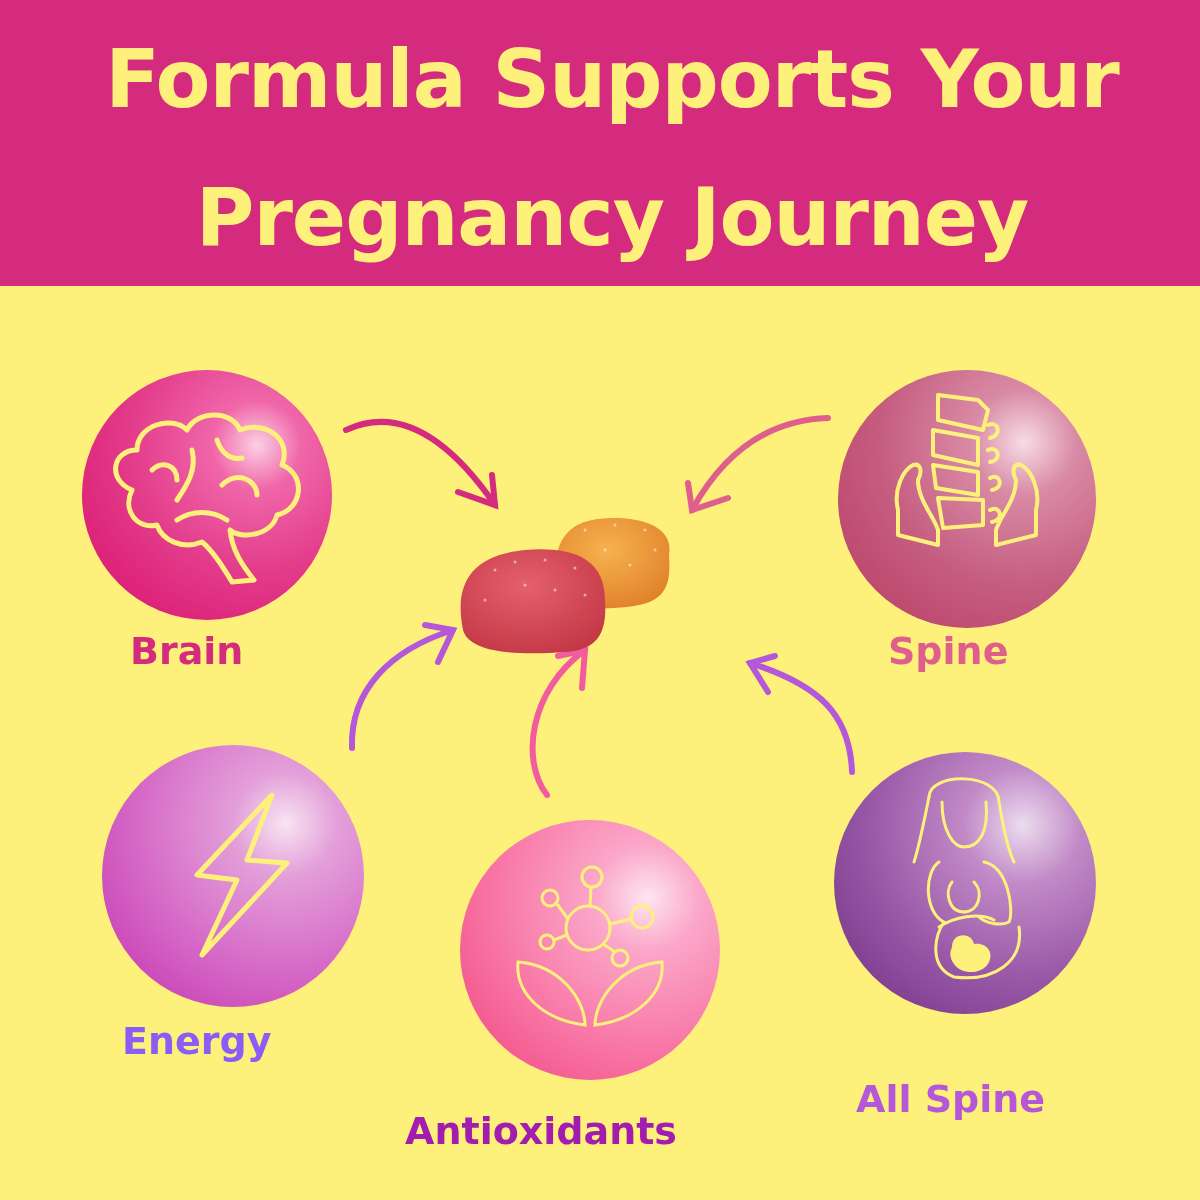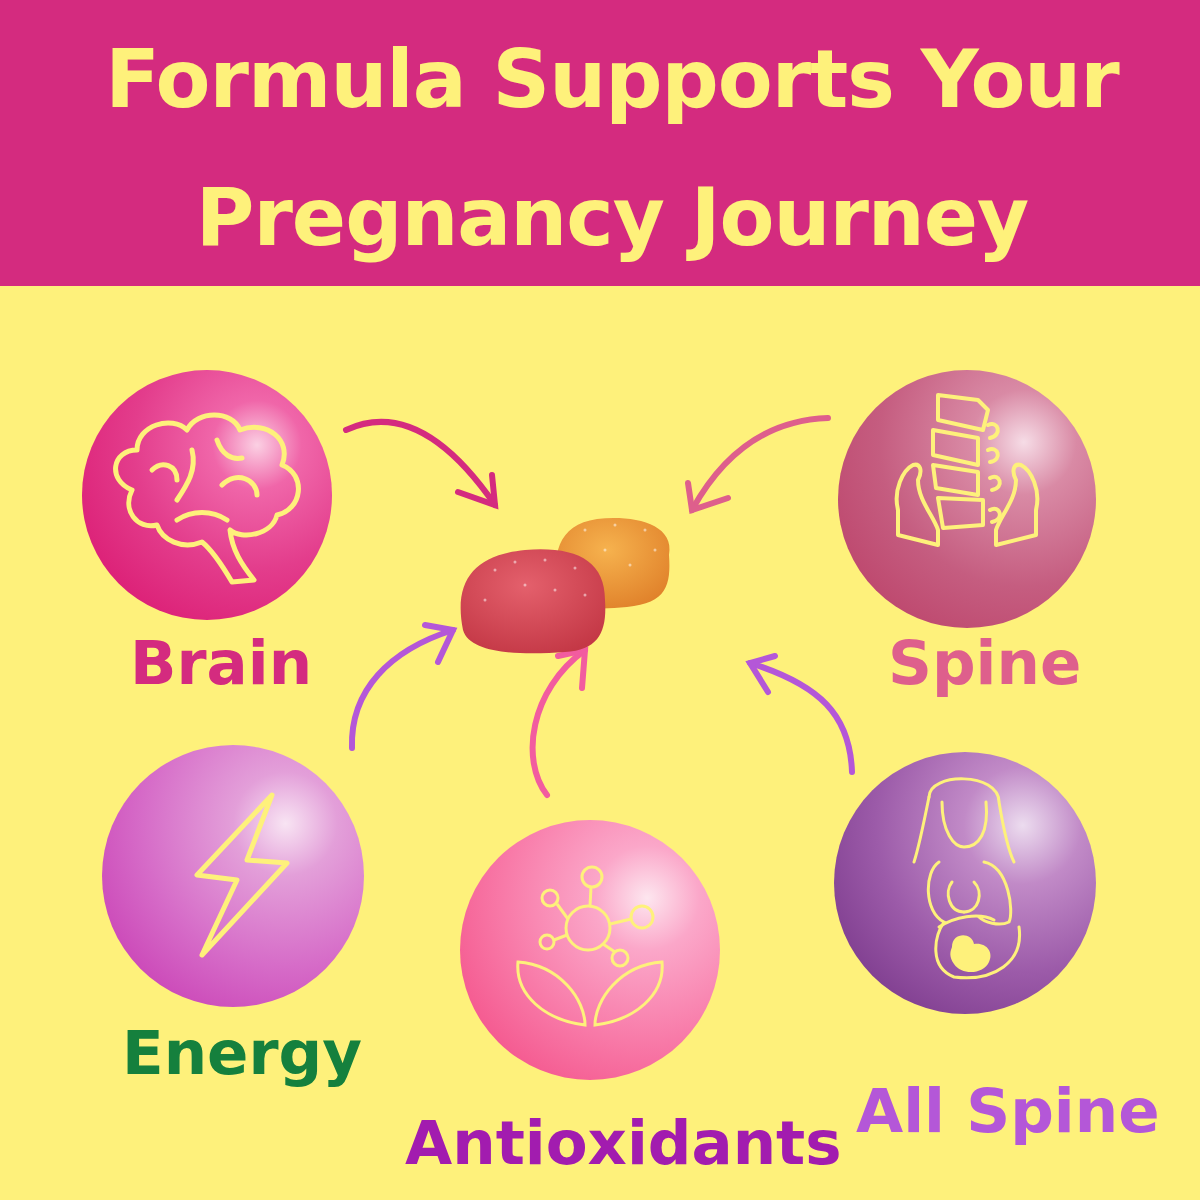--- a/index.html
+++ b/index.html
@@ -3,21 +3,21 @@
 <meta charset="utf-8">
 <style>
   html, body { margin:0; padding:0; }
   body { width:1200px; height:1200px; position:relative; overflow:hidden; background:#fef17b; font-family:"DejaVu Sans", "Liberation Sans", sans-serif; }
   .banner { position:absolute; left:0; top:0; width:1200px; height:286px; background:#d42b7f; }
   .title { position:absolute; left:12px; width:1200px; text-align:center; color:#fef17b; font-weight:bold; font-size:80px; letter-spacing:-1px; line-height:1; }
   .t1 { top:40px; }
   .t2 { top:178px; }
   .ball { position:absolute; border-radius:50%; }
   .ball svg { position:absolute; left:0; top:0; width:100%; height:100%; }
-  .label { position:absolute; font-weight:bold; font-size:61px; line-height:1; white-space:nowrap; }
+  .label { position:absolute; font-weight:bold; font-size:38px; line-height:1; white-space:nowrap; }
   .arrows { position:absolute; left:0; top:0; width:1200px; height:1200px; }
   .gummy { position:absolute; }
 </style>
 </head>
 <body>
 
 <div class="banner">
   <div class="title t1">Formula Supports Your</div>
   <div class="title t2">Pregnancy Journey</div>
 </div>
@@ -108,21 +108,21 @@
     </g>
   </svg>
 </div>
 <div class="label" style="left:888px;top:632px;color:#de5f8c;">Spine</div>
 
 <div class="ball" style="left:102px;top:745px;width:262px;height:262px;background:radial-gradient(circle at 70% 30%, #f8e4f3 0%, #e39fd9 20%, #d66cc8 55%, #c42fad 100%);">
   <svg viewBox="0 0 262 262">
     <path d="M170 50 L 95 130 L 135 135 L 100 210 L 185 118 L 145 115 Z" fill="none" stroke="#fef17b" stroke-width="5" stroke-linejoin="round"></path>
   </svg>
 </div>
-<div class="label" style="left:122px;top:1022px;color:#15803d;">Energy</div>
+<div class="label" style="left:122px;top:1022px;color:#8b5cf6;">Energy</div>
 
 <div class="ball" style="left:460px;top:820px;width:260px;height:260px;background:radial-gradient(circle at 72% 30%, #fde6ef 0%, #fba7c9 20%, #f87aa8 55%, #f2427e 100%);">
   <svg viewBox="0 0 260 260">
     <g fill="none" stroke="#fef17b" stroke-width="3">
       <circle cx="128" cy="108" r="22"></circle>
       <circle cx="132" cy="57" r="10"></circle>
       <circle cx="90" cy="78" r="8"></circle>
       <circle cx="182" cy="97" r="11"></circle>
       <circle cx="87" cy="122" r="7"></circle>
       <circle cx="160" cy="138" r="8"></circle>

